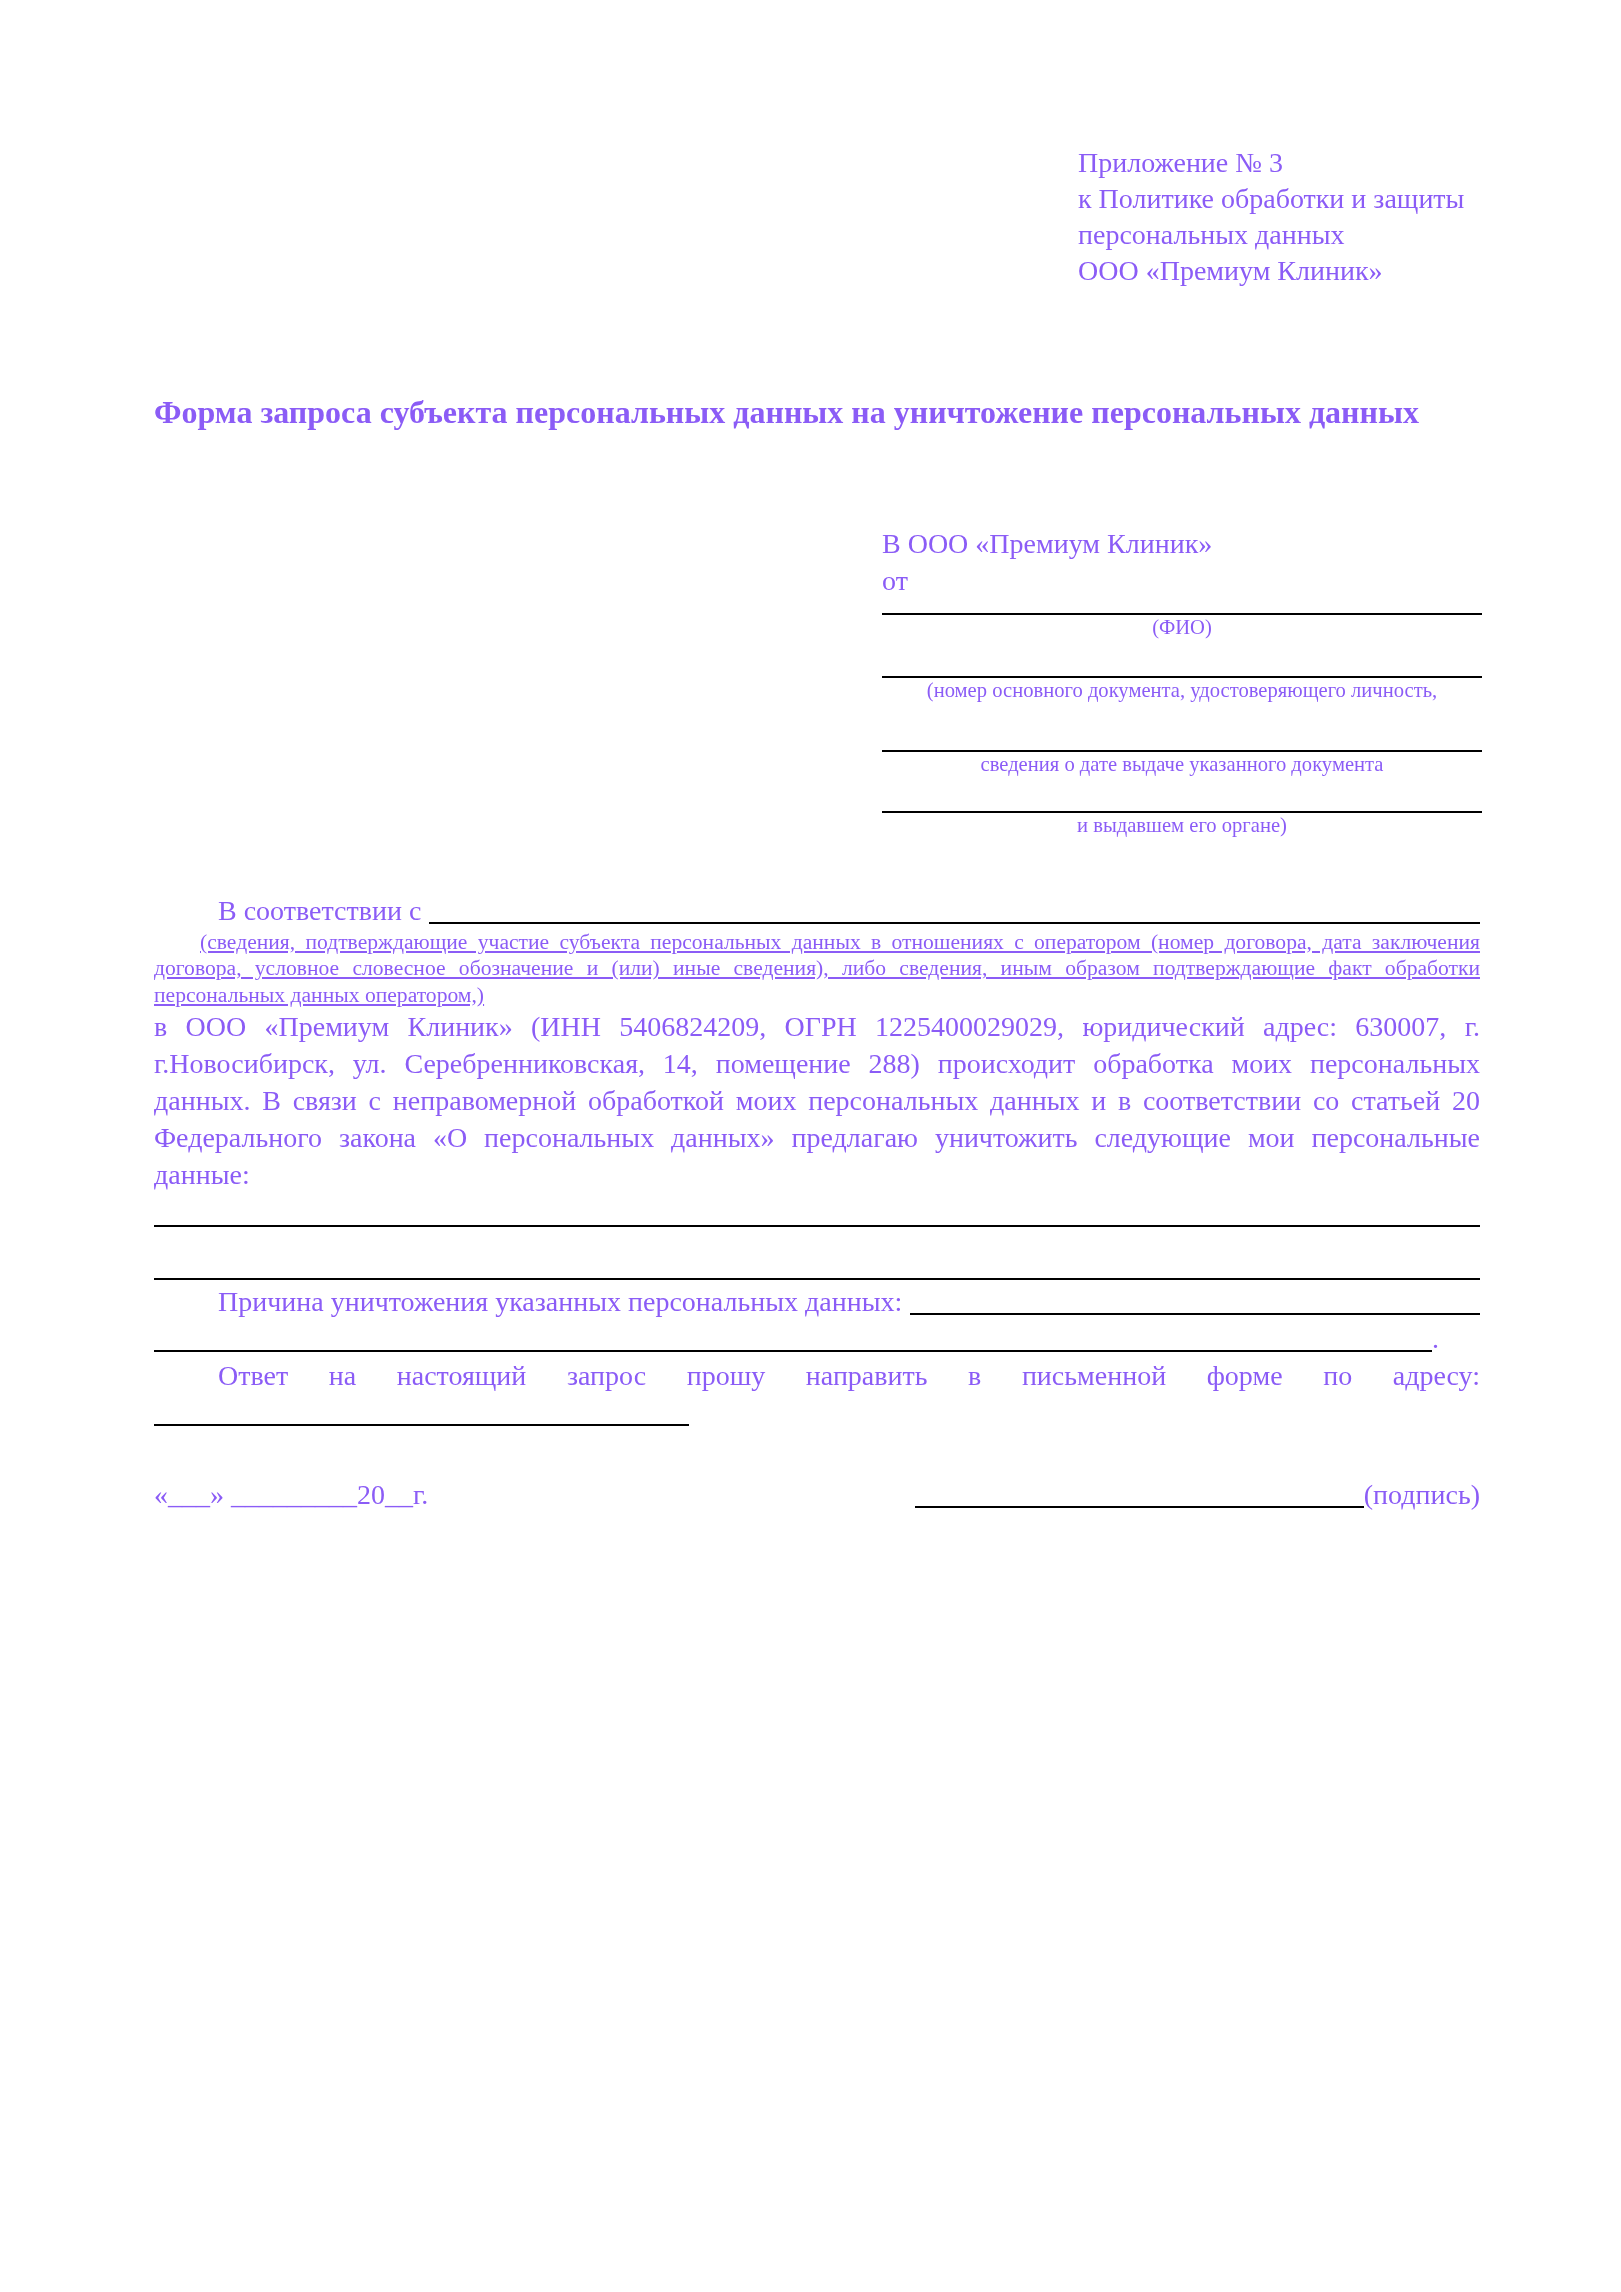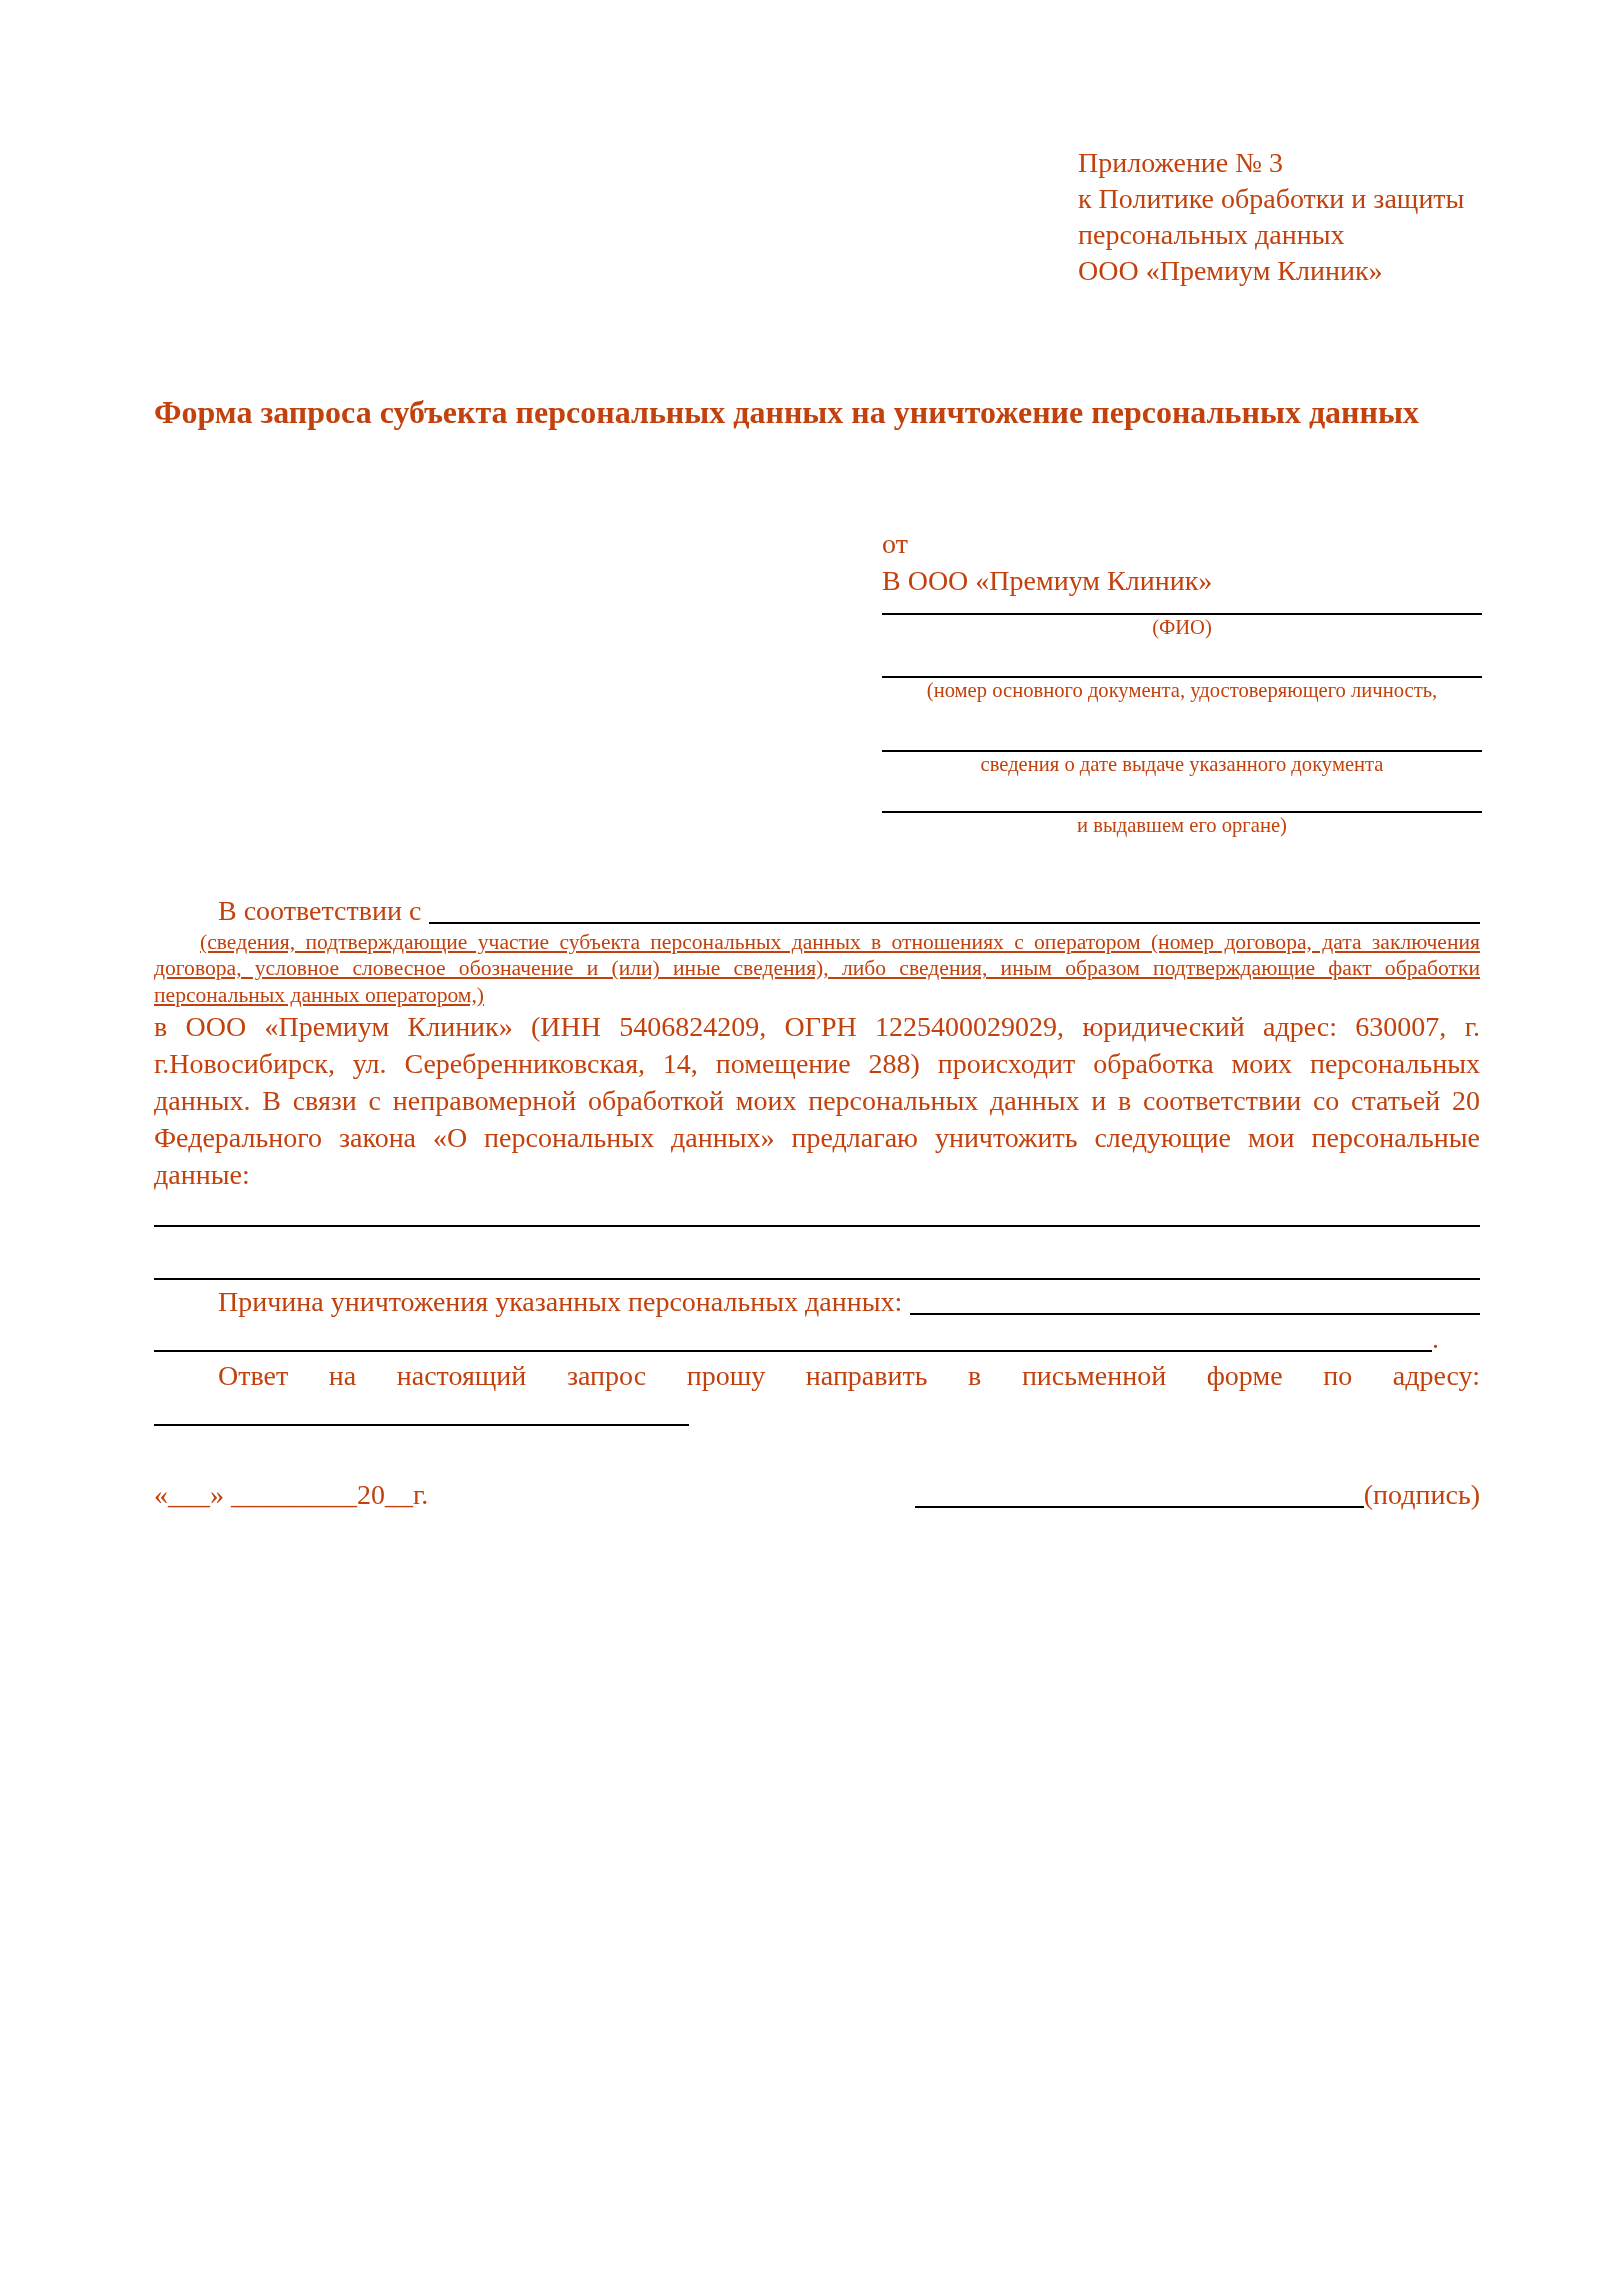--- a/index.html
+++ b/index.html
@@ -2,21 +2,21 @@
 <html><head>
 <meta charset="utf-8">
 <style>
   html, body { margin: 0; padding: 0; background: #ffffff; }
   .page {
     position: relative;
     width: 1621px;
     height: 2293px;
     box-sizing: border-box;
     background: #ffffff;
-    color: #c2410c;
+    color: #8b5cf6;
     font-family: "Liberation Serif", "DejaVu Serif", serif;
     font-size: 28px;
     line-height: 37px;
     padding: 145px 141px 0 154px;
     overflow: hidden;
   }
 
   
   .header-block { margin-left: 924px; line-height: 36px; }
 
@@ -97,22 +97,22 @@
   <div class="header-block">
     <div>Приложение № 3</div>
     <div>к Политике обработки и защиты</div>
     <div>персональных данных</div>
     <div>ООО «Премиум Клиник»</div>
   </div>
 
   <h1 class="doc-title">Форма запроса субъекта персональных данных на уничтожение персональных данных</h1>
 
   <div class="addressee">
+    <div>В ООО «Премиум Клиник»</div>
     <div>от</div>
-    <div>В ООО «Премиум Клиник»</div>
     <div class="fline h14"></div>
     <div class="caption">(ФИО)</div>
     <div class="fline h37"></div>
     <div class="caption">(номер основного документа, удостоверяющего личность,</div>
     <div class="fline h47"></div>
     <div class="caption">сведения о дате выдаче указанного документа</div>
     <div class="fline h35"></div>
     <div class="caption">и выдавшем его органе)</div>
   </div>
 

